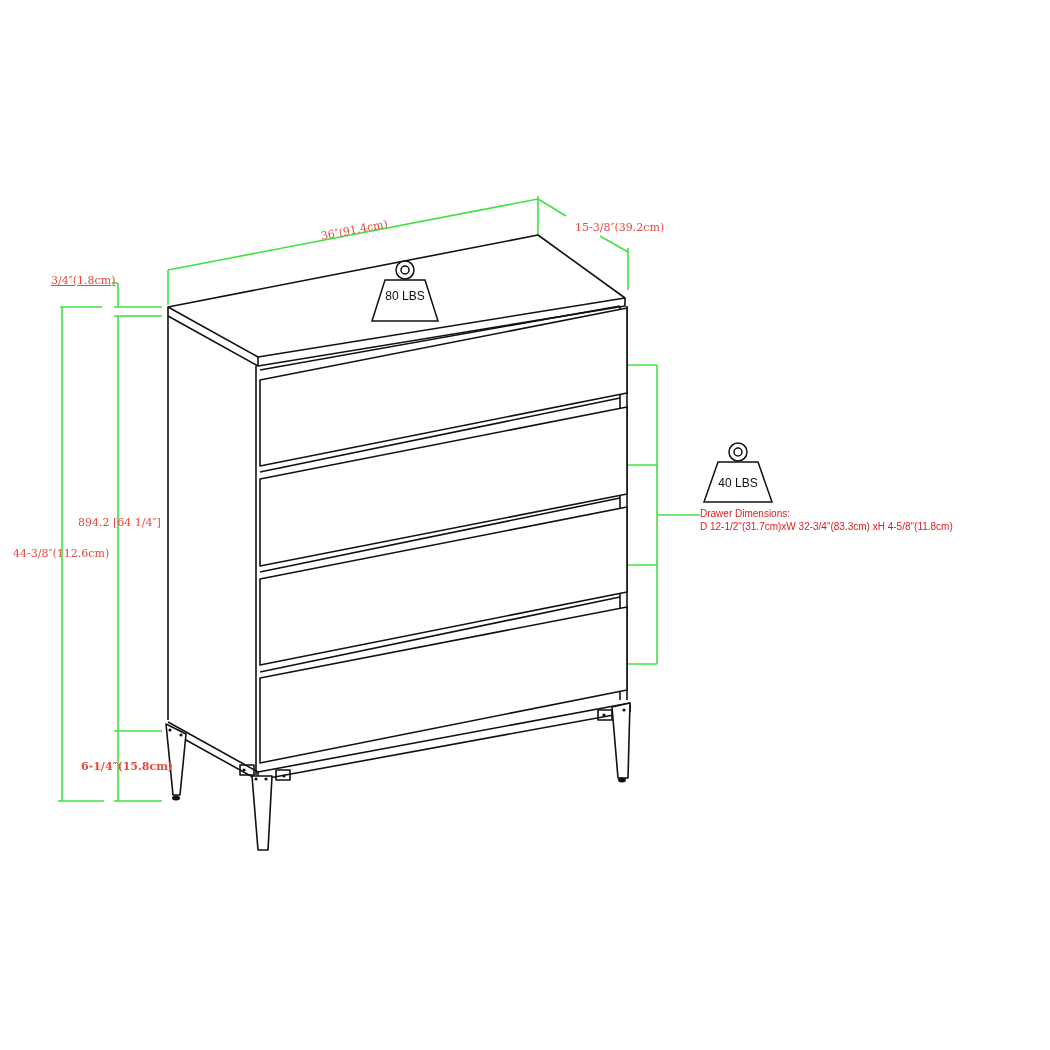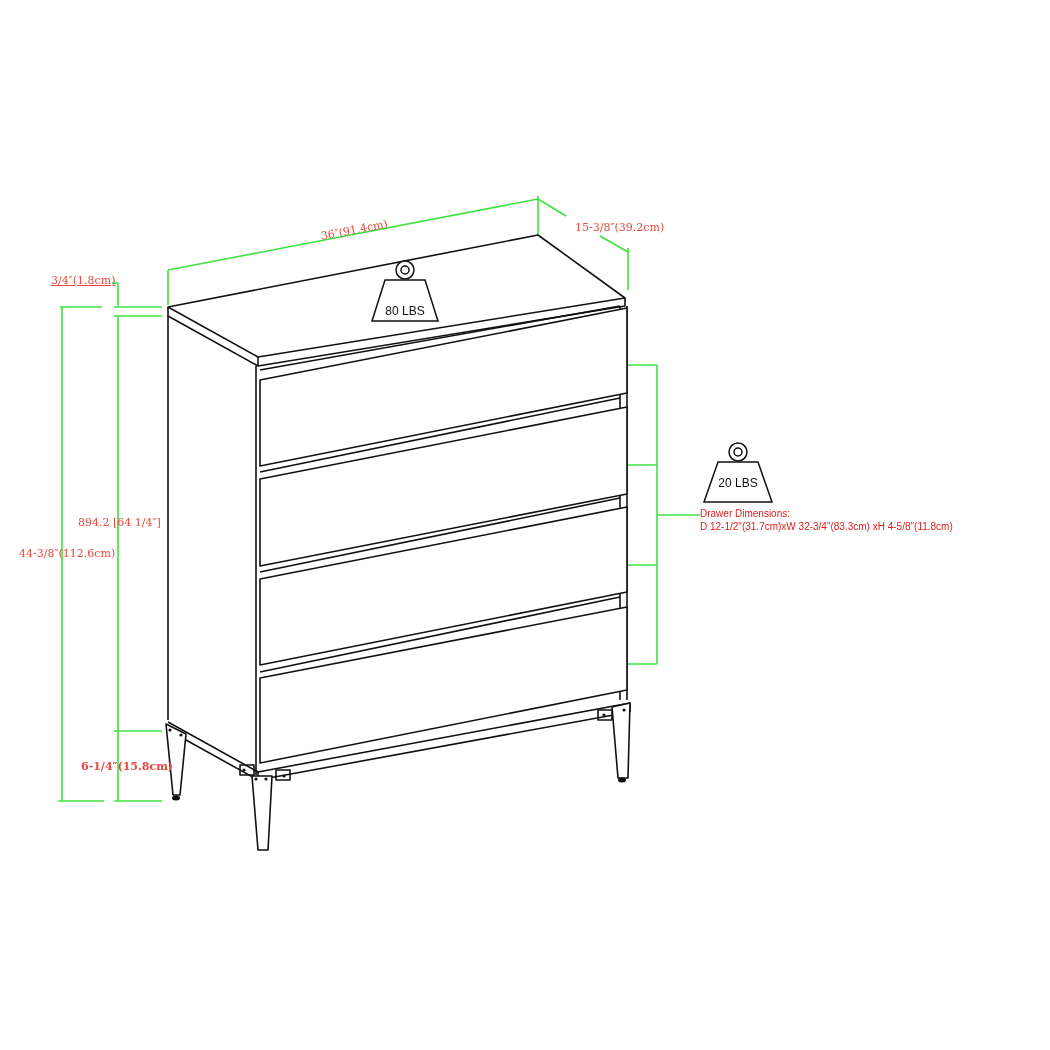--- a/index.html
+++ b/index.html
@@ -116,23 +116,23 @@
       <circle cx="738" cy="452" r="9"></circle>
       <circle cx="738" cy="452" r="4"></circle>
       <polygon points="718,462 758,462 772,502 704,502"></polygon>
     </g>
   </svg>
 
   <div class="dim-label" style="left:320px; top:231px; transform:rotate(-10.8deg); transform-origin:left top;">36″(91.4cm)</div>
   <div class="dim-label" style="left:543px; top:222px;margin-left:32px;">15-3/8″(39.2cm)</div>
   <div class="dim-label" style="left:51px; top:275px;text-decoration:underline;">3/4″(1.8cm)</div>
   <div class="dim-label" style="left:78px; top:517px;">894.2 [64 1/4″]</div>
-  <div class="dim-label" style="left:19px; top:548px;">44-3/8″(112.6cm)</div>
+  <div class="dim-label" style="left:13px; top:548px;">44-3/8″(112.6cm)</div>
   <div class="dim-label" style="left:81px; top:761px;font-weight:bold;">6-1/4″(15.8cm)</div>
 
-  <div class="weight-label" style="left:373px; top:305px; width:64px;">80 LBS</div>
-  <div class="weight-label" style="left:706px; top:477px; width:64px;">20 LBS</div>
+  <div class="weight-label" style="left:373px; top:290px; width:64px;">80 LBS</div>
+  <div class="weight-label" style="left:706px; top:477px; width:64px;">40 LBS</div>
 
   <div class="drawer-label" style="left:700px; top:508px;">
     <div>Drawer Dimensions:</div>
     <div>D 12-1/2"(31.7cm)xW 32-3/4"(83.3cm) xH 4-5/8"(11.8cm)</div>
   </div>
 </div>
 
 </body></html>

